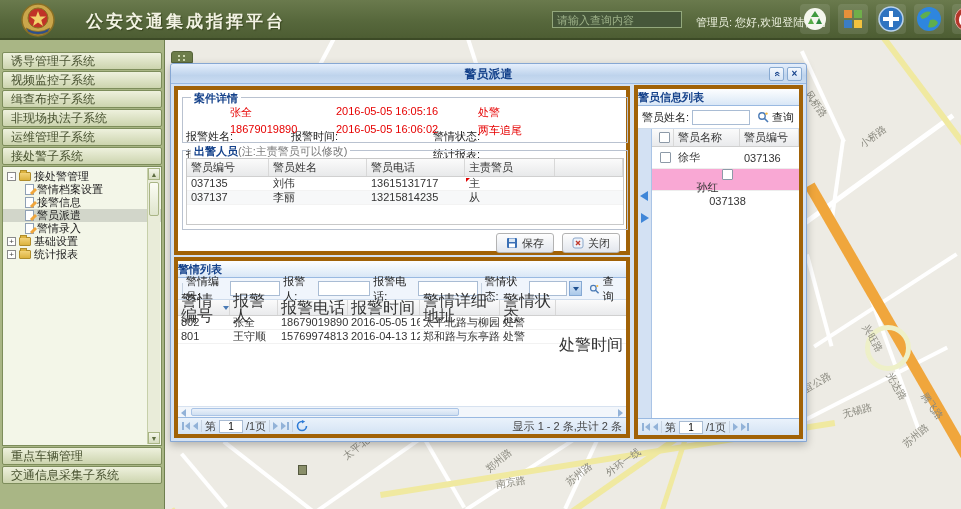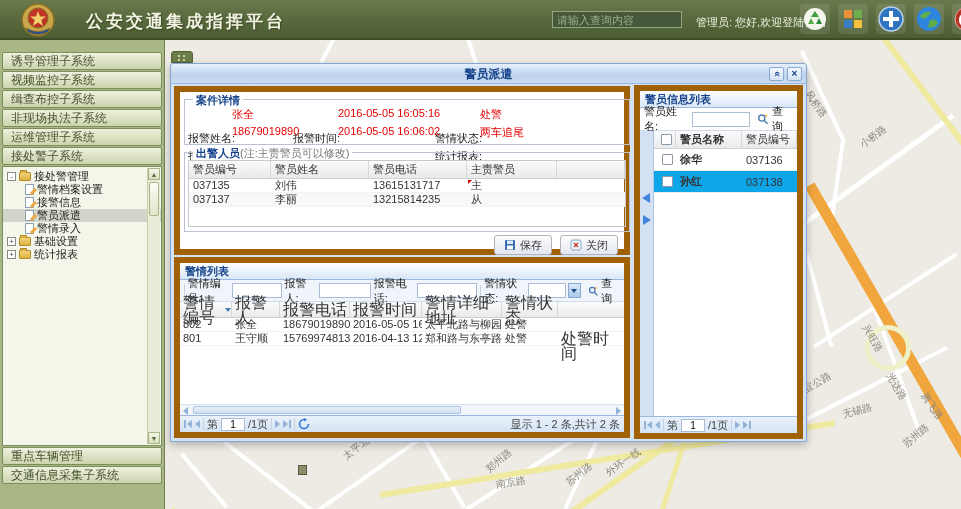--- a/index.html
+++ b/index.html
@@ -68,22 +68,22 @@
     background:#d3e1f3; border:1px solid #86a7d3; border-radius:3px 3px 0 0; box-shadow:0 3px 8px rgba(0,0,0,.25); }
   .dlg-title { position:relative; height:20px; line-height:20px; text-align:center;
     font-size:12px; font-weight:bold; color:#15428b;
     background:linear-gradient(#e5effc,#bed3ec 60%,#cadcf1); border-bottom:1px solid #99b9e1; border-radius:3px 3px 0 0; }
   .dlg-tools { position:absolute; right:4px; top:3px; display:flex; gap:3px; }
   .tool { width:15px; height:14px; border:1px solid #88aad2; border-radius:2px;
     background:linear-gradient(#f4f8fd,#d4e3f4); display:flex; align-items:center; justify-content:center;
     font-size:10px; color:#15428b; line-height:1; }
   .tool .rot90 { display:inline-block; transform:rotate(90deg); font-weight:bold; font-size:10px; }
   .dlg-body { position:absolute; left:2px; right:2px; top:21px; bottom:2px; }
-  .panel { position:absolute; background:#fff; border:6px solid #a16207; }
-  .p-header { height:17px; line-height:16px; padding-left:5px; font-size:11px; font-weight:bold; color:#15428b;
+  .panel { position:absolute; background:#fff; border:4px solid #a16207; }
+  .p-header { height:17px; line-height:16px; font-size:11px; font-weight:bold; color:#15428b;
     background:linear-gradient(#fdfeff,#d9e7f6); border-bottom:1px solid #99b9e1; }
 
   
   .fs { position:absolute; border:1px solid #b9c2d0; }
   .fs .legend { position:absolute; top:-7px; left:8px; background:#fff; padding:0 3px;
     font-size:11px; font-weight:bold; color:#15428b; white-space:nowrap; }
   .fs .legend .note { color:#777; font-weight:normal; }
   .frow { position:absolute; left:0; right:0; height:13px; font-size:11px; }
   .flabel { position:absolute; color:#222;margin-top:24px; }
   .fvalue { position:absolute; color:#e60000; }
@@ -149,23 +149,23 @@
   .tl { position:absolute; left:2px; top:62px; width:0; height:0;
     border-top:5px solid transparent; border-bottom:5px solid transparent; border-right:8px solid #3f86d8; }
   .tr { position:absolute; left:3px; top:84px; width:0; height:0;
     border-top:5px solid transparent; border-bottom:5px solid transparent; border-left:8px solid #3f86d8; }
   .otable { position:absolute; left:14px; right:0; top:0; bottom:0; }
   .ogh { display:flex; height:18px; background:linear-gradient(#fbfbfb,#e9eaec); border-bottom:1px solid #d0d0d0;
     font-size:11px; color:#333; }
   .ogh .gc { line-height:17px; padding-left:4px; border-right:1px solid #d8d8d8; display:flex; align-items:center; }
   .ogr { display:flex; height:22px; align-items:center; font-size:11px; color:#333; border-bottom:1px solid #ededed; }
   .ogr .gc { padding-left:4px; display:flex; align-items:center; }
-  .oc0{width:22px; justify-content:center;} .oc1{width:66px;font-weight:bold;} .oc2{flex:1;}
+  .oc0{width:22px; justify-content:center;} .oc1{width:66px;} .oc2{flex:1;}
   .cb { width:11px; height:11px; background:#fff; border:1px solid #8d9aa8; border-radius:1px; }
-  .ogr.alt { background:#0ea5e9; }
+  .ogr.alt { background:#f9a8d4;flex-direction:column; }
 </style>
 </head>
 <body>
 
 <div id="app">
 
   <div class="map">
     <div class="road w" style="left:635px;top:12px;width:4px;height:100px;transform:rotate(-25deg);"></div>
     <div class="road w" style="left:676px;top:100px;width:4px;height:78px;transform:rotate(8deg);"></div>
     <div class="road w" style="left:560px;top:238px;width:280px;height:5px;transform:rotate(-36deg);"></div>

